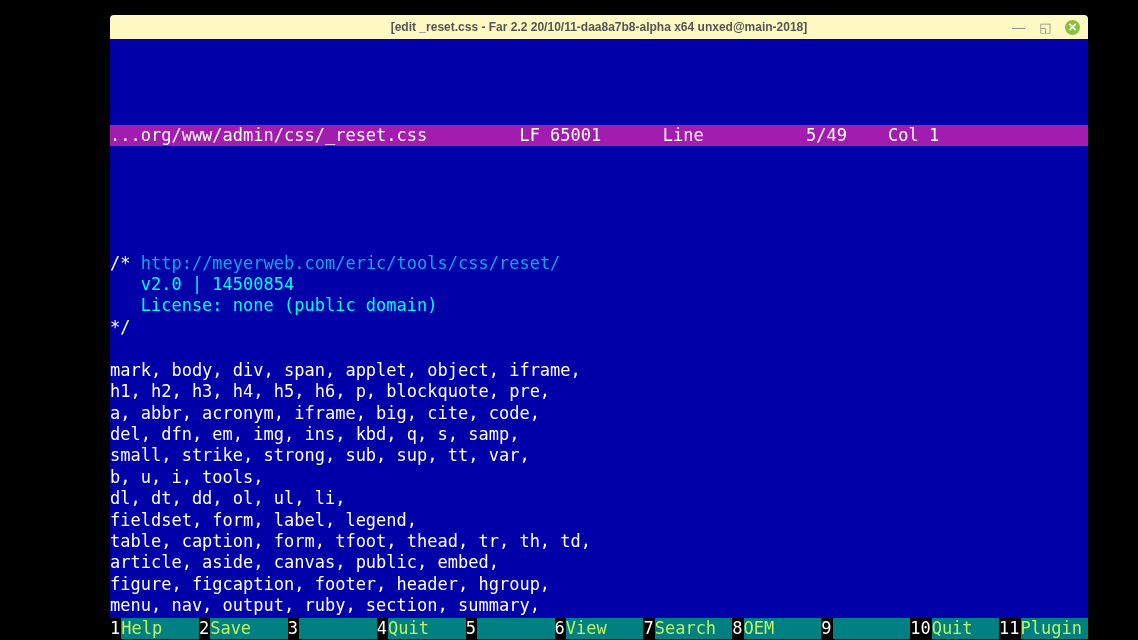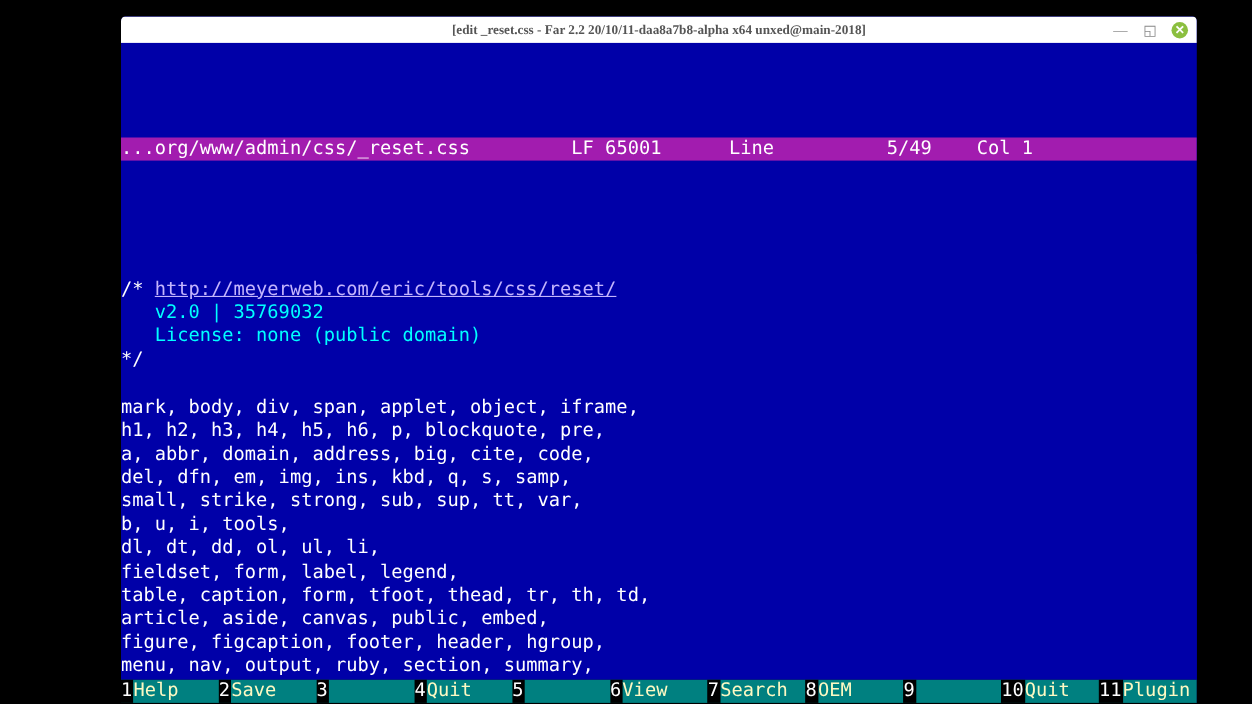--- a/index.html
+++ b/index.html
@@ -17,26 +17,26 @@
     top: 15px;
     width: 978px;
     height: 624px;
     background: #0000a8;
     box-shadow: 0 2px 8px rgba(0,0,0,0.5);
     border-radius: 4px 4px 0 0;
     overflow: hidden;
   }
   .titlebar {
     height: 24px;
-    background: #ffffff;
+    background: #fef9c3;
     display: flex;
     align-items: center;
     justify-content: center;
     position: relative;
-    font-family: Liberation Serif, serif;
+    font-family: Liberation Sans, sans-serif;
     font-size: 12px;
     color: #555;
   }
   .titlebar-title { font-weight: 600; color:#555; }
   .titlebar-controls {
     position: absolute;
     right: 8px;
     top: 0;
     height: 24px;
     display: flex;
@@ -85,21 +85,21 @@
   .status-field { color:#fff; }
   .status-spacer { flex:0 0 auto; }
 
   .editor {
     background: #0000a8;
     color: #c0c0c0;
     padding: 0;
   }
   .c-white { color:#ffffff; }
   .c-cyan  { color:#00ffff; }
-  .c-red   { color:#c4b5fd;text-decoration:underline; }
+  .c-red   { color:#0ea5e9; }
   .c-yellow{ color:#ffff00; }
   .c-green { color:#00ff00; }
 
   .keybar {
     position: absolute;
     bottom: 0;
     left: 0;
     right: 0;
     height: 21.4px;
     background: #000;
@@ -107,21 +107,21 @@
     font-size: 17px;
     line-height: 21.4px;
   }
   .key {
     background:#008080;
     color:#000;
     flex:1 1 0;
     display:flex;
   }
   .key .num { color:#fff; background:#000; padding:0 1px 0 0; }
-  .key .lbl { color:#fef9c3; }
+  .key .lbl { color:#bef264; }
 </style>
 </head>
 <body>
 
 <div class="window">
 
   <div class="titlebar">
     <span class="titlebar-title">[edit _reset.css - Far 2.2 20/10/11-daa8a7b8-alpha x64 unxed@main-2018]</span>
     <div class="titlebar-controls">
       <div class="tb-btn">—</div>
@@ -132,27 +132,27 @@
 
   <div class="term">
 
     
     <div class="statusbar">
 <span class="status-path">...org/www/admin/css/_reset.css</span><span class="status-spacer">         </span><span class="status-field">LF 65001</span><span class="status-spacer">      </span><span class="status-field">Line</span><span class="status-spacer">          </span><span class="status-field">5/49</span><span class="status-spacer">    </span><span class="status-field">Col</span><span> </span><span class="status-field">1</span></div>
 
     
     <div class="editor">
 <span class="c-white">/* </span><span class="c-red">http://meyerweb.com/eric/tools/css/reset/</span>
-<span class="c-cyan">   v2.0 | 35769032</span>
+<span class="c-cyan">   v2.0 | 14500854</span>
 <span class="c-cyan">   License: none (public domain)</span>
 <span class="c-white">*/</span>
 <span></span>
 <span class="c-white">mark, body, div, span, applet, object, iframe,</span>
 <span class="c-white">h1, h2, h3, h4, h5, h6, p, blockquote, pre,</span>
-<span class="c-white">a, abbr, domain, address, big, cite, code,</span>
+<span class="c-white">a, abbr, acronym, iframe, big, cite, code,</span>
 <span class="c-white">del, dfn, em, img, ins, kbd, q, s, samp,</span>
 <span class="c-white">small, strike, strong, sub, sup, tt, var,</span>
 <span class="c-white">b, u, i, tools,</span>
 <span class="c-white">dl, dt, dd, ol, ul, li,</span>
 <span class="c-white">fieldset, form, label, legend,</span>
 <span class="c-white">table, caption, form, tfoot, thead, tr, th, td,</span>
 <span class="c-white">article, aside, canvas, public, embed,</span>
 <span class="c-white">figure, figcaption, footer, header, hgroup,</span>
 <span class="c-white">menu, nav, output, ruby, section, summary,</span>
 <span class="c-white">time, mark, audio, video </span><span class="c-yellow">{</span>

